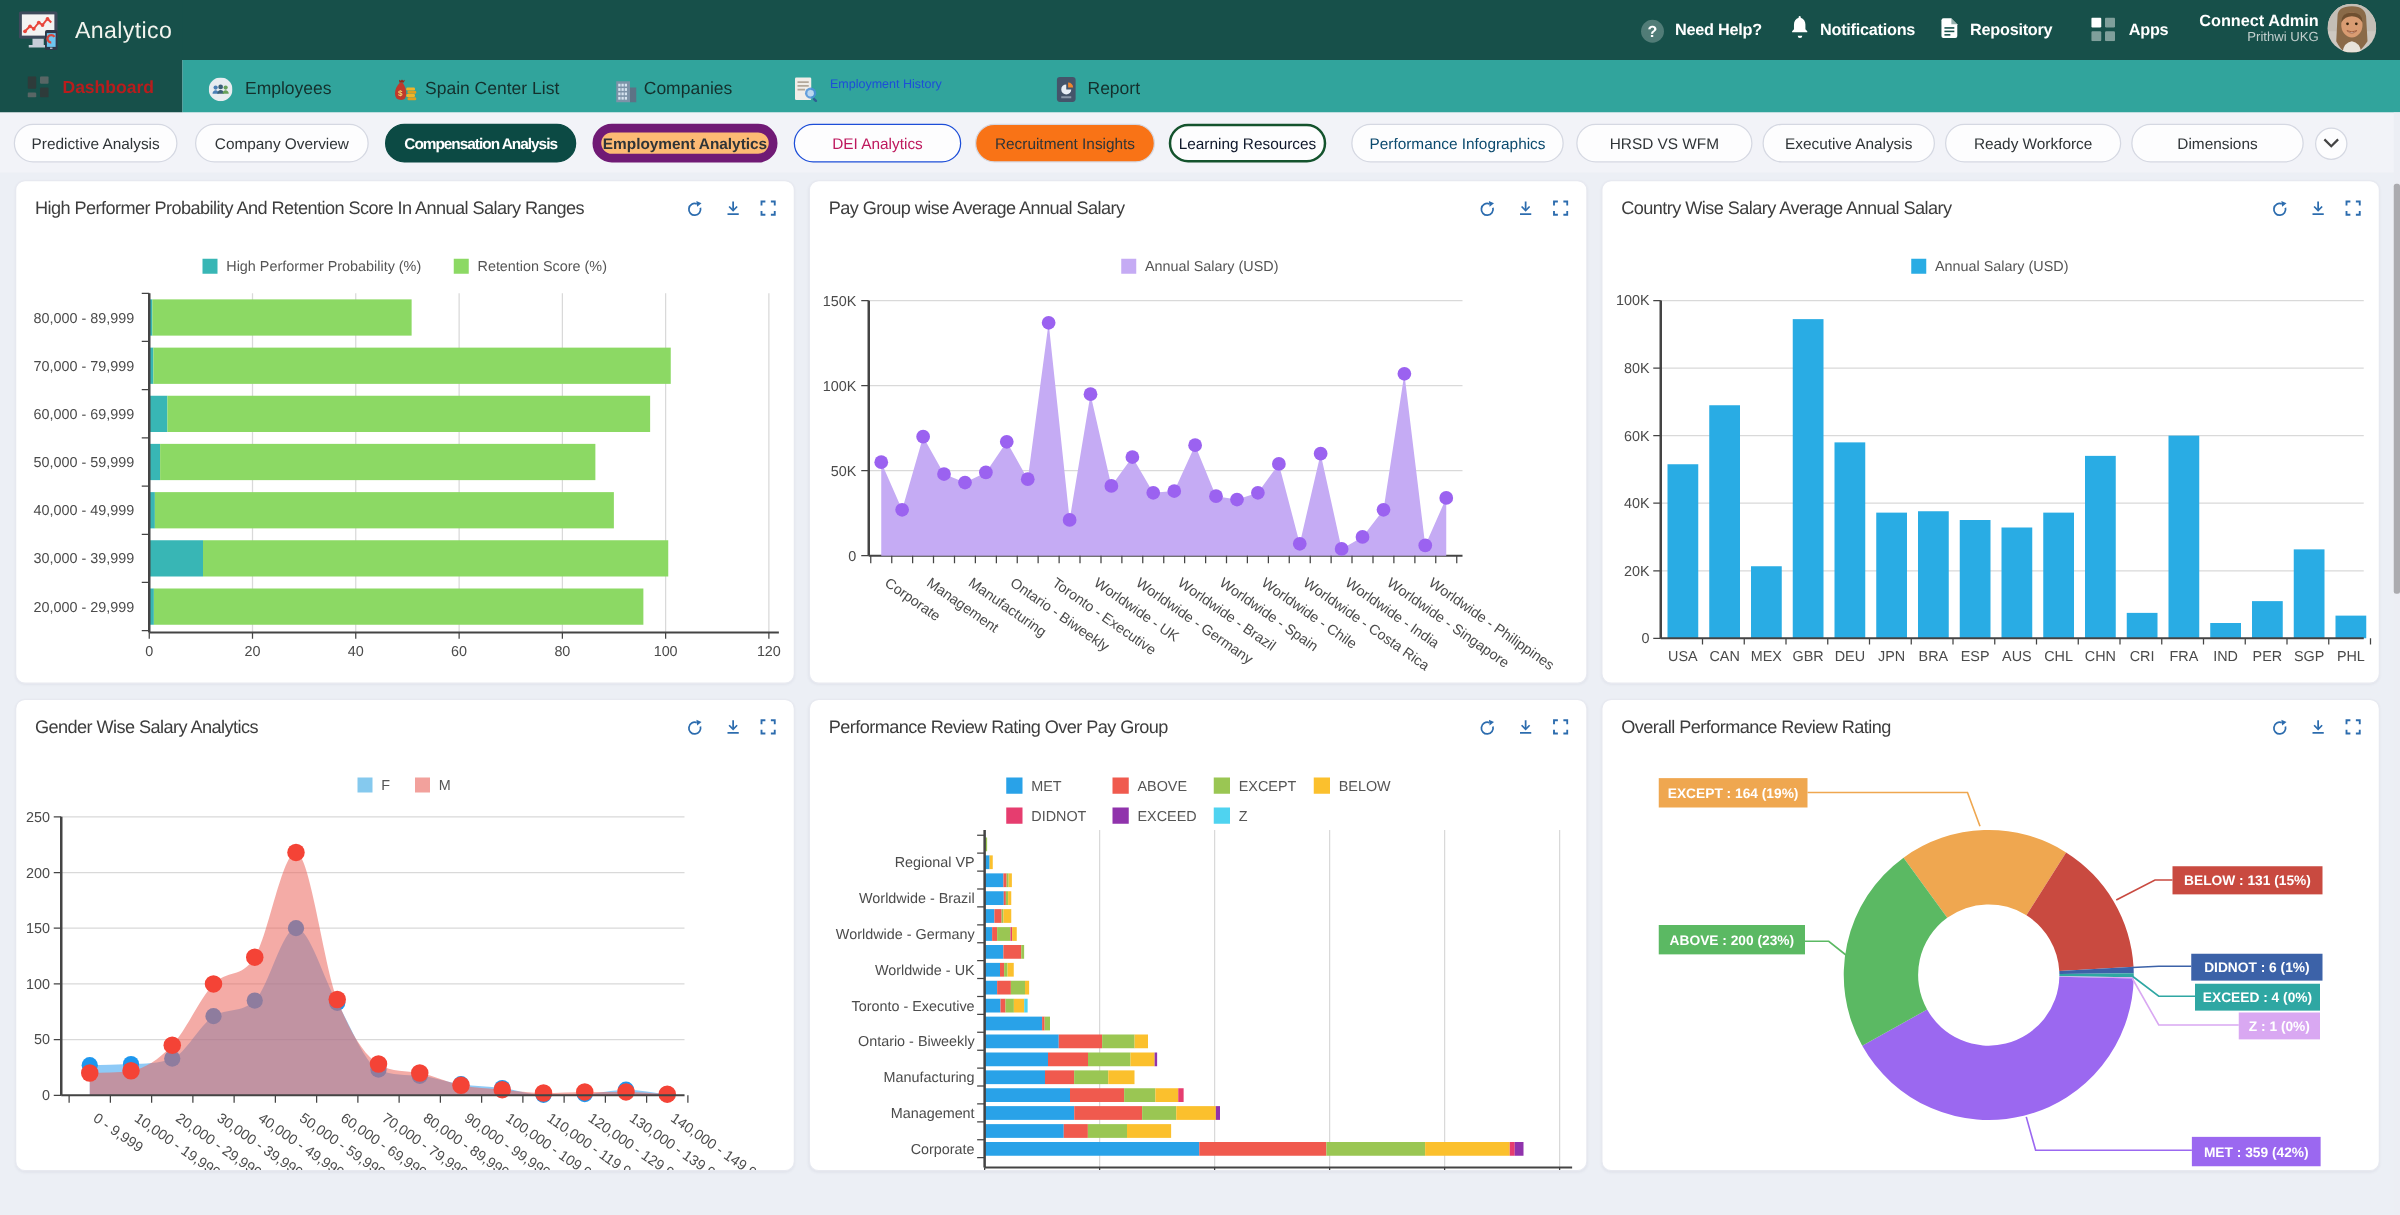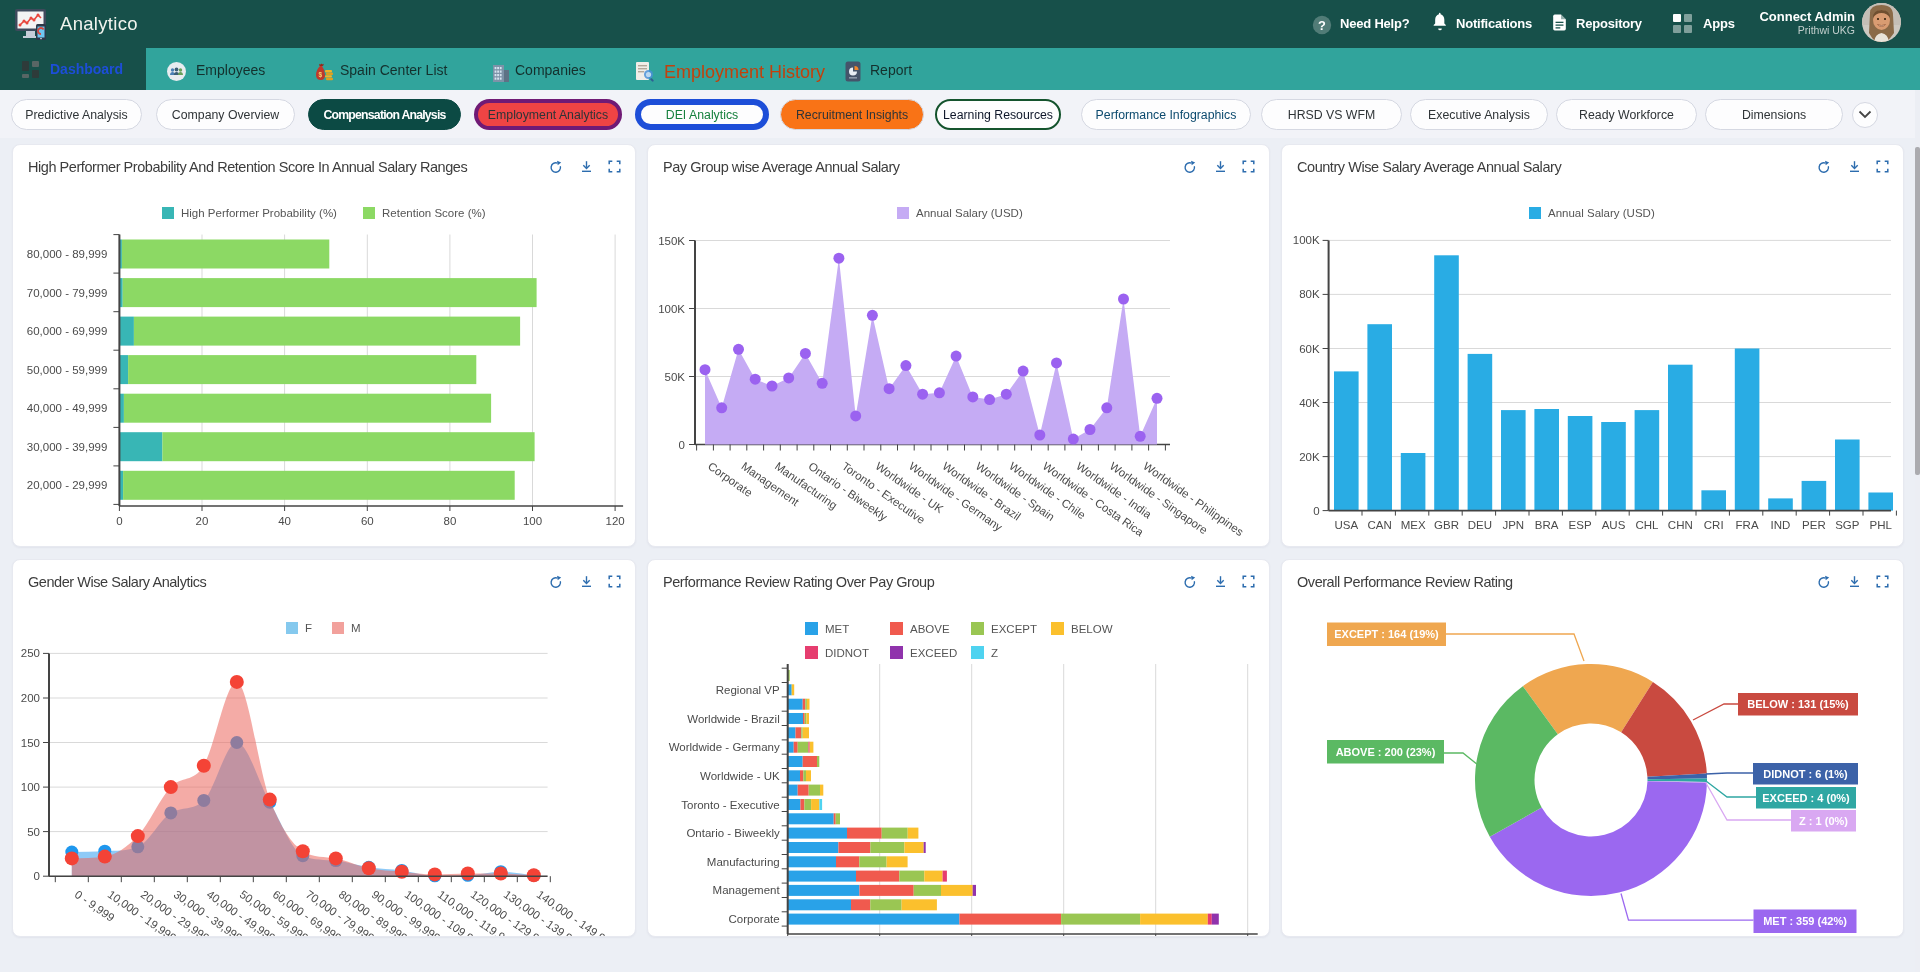--- a/index.html
+++ b/index.html
@@ -73,21 +73,21 @@
 <path d="M12 39 Q13 31 19.5 30 Q26 31 27 39 Z" fill="#e8e3da"></path>
 </g>
     </svg>
 <div style="position:absolute;left:146px;top:48px;width:1774px;height:42px;background:#31a49c"></div>
     <svg style="position:absolute;left:22px;top:61px" width="17" height="17" viewBox="0 0 17 17">
       <rect x="0" y="0" width="7" height="10" rx="1" fill="#2e3b3a"></rect>
       <rect x="10" y="0" width="7" height="6" rx="1" fill="#586665"></rect>
       <rect x="0" y="13" width="7" height="4" rx="1" fill="#586665"></rect>
       <rect x="10" y="9" width="7" height="8" rx="1" fill="#2e3b3a"></rect>
     </svg>
-    <div style="position:absolute;left:50px;top:61px;font-size:14px;font-weight:bold;color:#1d4ed8">Dashboard</div>
+    <div style="position:absolute;left:50px;top:61px;font-size:14px;font-weight:bold;color:#b91c1c">Dashboard</div>
     <svg style="position:absolute;left:167px;top:62px" width="19" height="19" viewBox="0 0 19 19">
       <circle cx="9.5" cy="9.5" r="9.5" fill="#e8ecf0"></circle>
       <circle cx="5.5" cy="8" r="1.7" fill="#4a7fb5"></circle>
       <path d="M3 13c0-1.8 1.2-2.9 2.5-2.9S8 11.2 8 13z" fill="#4a7fb5"></path>
       <circle cx="9.5" cy="7.5" r="1.9" fill="#3b5e77"></circle>
       <path d="M6.8 13c0-2 1.3-3.1 2.7-3.1s2.7 1.1 2.7 3.1z" fill="#3b5e77"></path>
       <circle cx="13.5" cy="8" r="1.7" fill="#67a05a"></circle>
       <path d="M11 13c0-1.8 1.2-2.9 2.5-2.9S16 11.2 16 13z" fill="#67a05a"></path>
     </svg>
     <div style="position:absolute;left:196px;top:62px;font-size:14px;color:#14302d">Employees</div>
@@ -122,34 +122,34 @@
     <div style="position:absolute;left:515px;top:62px;font-size:14px;color:#14302d">Companies</div>
     <svg style="position:absolute;left:635px;top:61px" width="20" height="22" viewBox="0 0 20 22">
       <rect x="1" y="1" width="13" height="18" rx="1" fill="#f0ede8"></rect>
       <rect x="3" y="4" width="9" height="1.4" fill="#b3a89a"></rect>
       <rect x="3" y="7" width="9" height="1.4" fill="#b3a89a"></rect>
       <rect x="3" y="10" width="6" height="1.4" fill="#b3a89a"></rect>
       <circle cx="13.5" cy="13.5" r="4.5" fill="#4a90d9" opacity="0.85"></circle>
       <circle cx="13.5" cy="13.5" r="2.6" fill="#bcd8f0"></circle>
       <rect x="16.3" y="16.8" width="4" height="2" rx="1" transform="rotate(45 16.3 16.8)" fill="#2e5f94"></rect>
     </svg>
-    <div style="position:absolute;left:664px;top:62px;font-size:18px;color:#c2410c">Employment History</div>
+    <div style="position:absolute;left:664px;top:62px;font-size:10px;color:#1d4ed8">Employment History</div>
     <svg style="position:absolute;left:845px;top:61px" width="16" height="21" viewBox="0 0 16 21">
       <rect x="0.5" y="0.5" width="15" height="20" rx="2.5" fill="#45546a"></rect>
       <path d="M8 6.5v4h4a4 4 0 0 1-8 0 4 4 0 0 1 4-4z" fill="#e8eef5"></path>
       <path d="M9.5 5a4 4 0 0 1 4 4h-4z" fill="#f0862c"></path>
       <rect x="4" y="16" width="8" height="1.6" fill="#8a97a8"></rect>
     </svg>
     <div style="position:absolute;left:870px;top:62px;font-size:14px;color:#14302d">Report</div>
 <div style="position:absolute;left:0;top:90px;width:1920px;height:48px;background:#f2f3f8"></div>
     <div style="position:absolute;left:11px;top:99px;width:131px;height:31px;border-radius:16px;background:#fdfdfe;color:#2f3437;border:1px solid #d5d8e2;font-weight:400;letter-spacing:0;font-size:12.3px;display:flex;align-items:center;justify-content:center;box-sizing:border-box">Predictive Analysis</div>
     <div style="position:absolute;left:156px;top:99px;width:139px;height:31px;border-radius:16px;background:#fdfdfe;color:#2f3437;border:1px solid #d5d8e2;font-weight:400;letter-spacing:0;font-size:12.3px;display:flex;align-items:center;justify-content:center;box-sizing:border-box">Company Overview</div>
     <div style="position:absolute;left:308px;top:99px;width:153px;height:31px;border-radius:16px;background:#0c4a44;color:#fff;font-weight:bold;border:1px solid #0c4a44;letter-spacing:-0.8px;font-size:12.3px;display:flex;align-items:center;justify-content:center;box-sizing:border-box">Compensation Analysis</div>
-    <div style="position:absolute;left:474px;top:99px;width:148px;height:31px;border-radius:16px;background:#ef4444;color:#2f3437;border:4px solid #701a75;font-weight:400;letter-spacing:0;font-size:12.3px;display:flex;align-items:center;justify-content:center;box-sizing:border-box">Employment Analytics</div>
-    <div style="position:absolute;left:635px;top:99px;width:134px;height:31px;border-radius:16px;background:#fdfdfe;color:#15803d;border:6px solid #1d4ed8;font-weight:400;letter-spacing:0;font-size:12.3px;display:flex;align-items:center;justify-content:center;box-sizing:border-box">DEI Analytics</div>
+    <div style="position:absolute;left:474px;top:99px;width:148px;height:31px;border-radius:16px;background:#fdba74;color:#2f3437;border:7px solid #701a75;font-weight:700;letter-spacing:0;font-size:12.3px;display:flex;align-items:center;justify-content:center;box-sizing:border-box">Employment Analytics</div>
+    <div style="position:absolute;left:635px;top:99px;width:134px;height:31px;border-radius:16px;background:#fdfdfe;color:#be185d;border:1px solid #1d4ed8;font-weight:400;letter-spacing:0;font-size:12.3px;display:flex;align-items:center;justify-content:center;box-sizing:border-box">DEI Analytics</div>
     <div style="position:absolute;left:780px;top:99px;width:144px;height:31px;border-radius:16px;background:#f97316;color:#2f3437;border:1px solid #d5d8e2;font-weight:400;letter-spacing:0;font-size:12.3px;display:flex;align-items:center;justify-content:center;box-sizing:border-box">Recruitment Insights</div>
     <div style="position:absolute;left:935px;top:99px;width:126px;height:31px;border-radius:16px;background:#fdfdfe;color:#0f172a;border:2px solid #14532d;font-weight:400;letter-spacing:0;font-size:12.3px;display:flex;align-items:center;justify-content:center;box-sizing:border-box">Learning Resources</div>
     <div style="position:absolute;left:1081px;top:99px;width:170px;height:31px;border-radius:16px;background:#fdfdfe;color:#0c4a6e;border:1px solid #d5d8e2;font-weight:400;letter-spacing:0;font-size:12.3px;display:flex;align-items:center;justify-content:center;box-sizing:border-box">Performance Infographics</div>
     <div style="position:absolute;left:1261px;top:99px;width:141px;height:31px;border-radius:16px;background:#fdfdfe;color:#2f3437;border:1px solid #d5d8e2;font-weight:400;letter-spacing:0;font-size:12.3px;display:flex;align-items:center;justify-content:center;box-sizing:border-box">HRSD VS WFM</div>
     <div style="position:absolute;left:1410px;top:99px;width:138px;height:31px;border-radius:16px;background:#fdfdfe;color:#2f3437;border:1px solid #d5d8e2;font-weight:400;letter-spacing:0;font-size:12.3px;display:flex;align-items:center;justify-content:center;box-sizing:border-box">Executive Analysis</div>
     <div style="position:absolute;left:1556px;top:99px;width:141px;height:31px;border-radius:16px;background:#fdfdfe;color:#2f3437;border:1px solid #d5d8e2;font-weight:400;letter-spacing:0;font-size:12.3px;display:flex;align-items:center;justify-content:center;box-sizing:border-box">Ready Workforce</div>
     <div style="position:absolute;left:1705px;top:99px;width:138px;height:31px;border-radius:16px;background:#fdfdfe;color:#2f3437;border:1px solid #d5d8e2;font-weight:400;letter-spacing:0;font-size:12.3px;display:flex;align-items:center;justify-content:center;box-sizing:border-box">Dimensions</div>
     <div style="position:absolute;left:1852px;top:102px;width:26px;height:26px;border-radius:50%;background:#fdfdfe;border:1px solid #d5d8e2;box-sizing:border-box"></div>
     <svg style="position:absolute;left:1858px;top:110px" width="14" height="9" viewBox="0 0 14 9">
       <path d="M1.5 1.5 7 7l5.5-5.5" fill="none" stroke="#444" stroke-width="1.8"></path>

